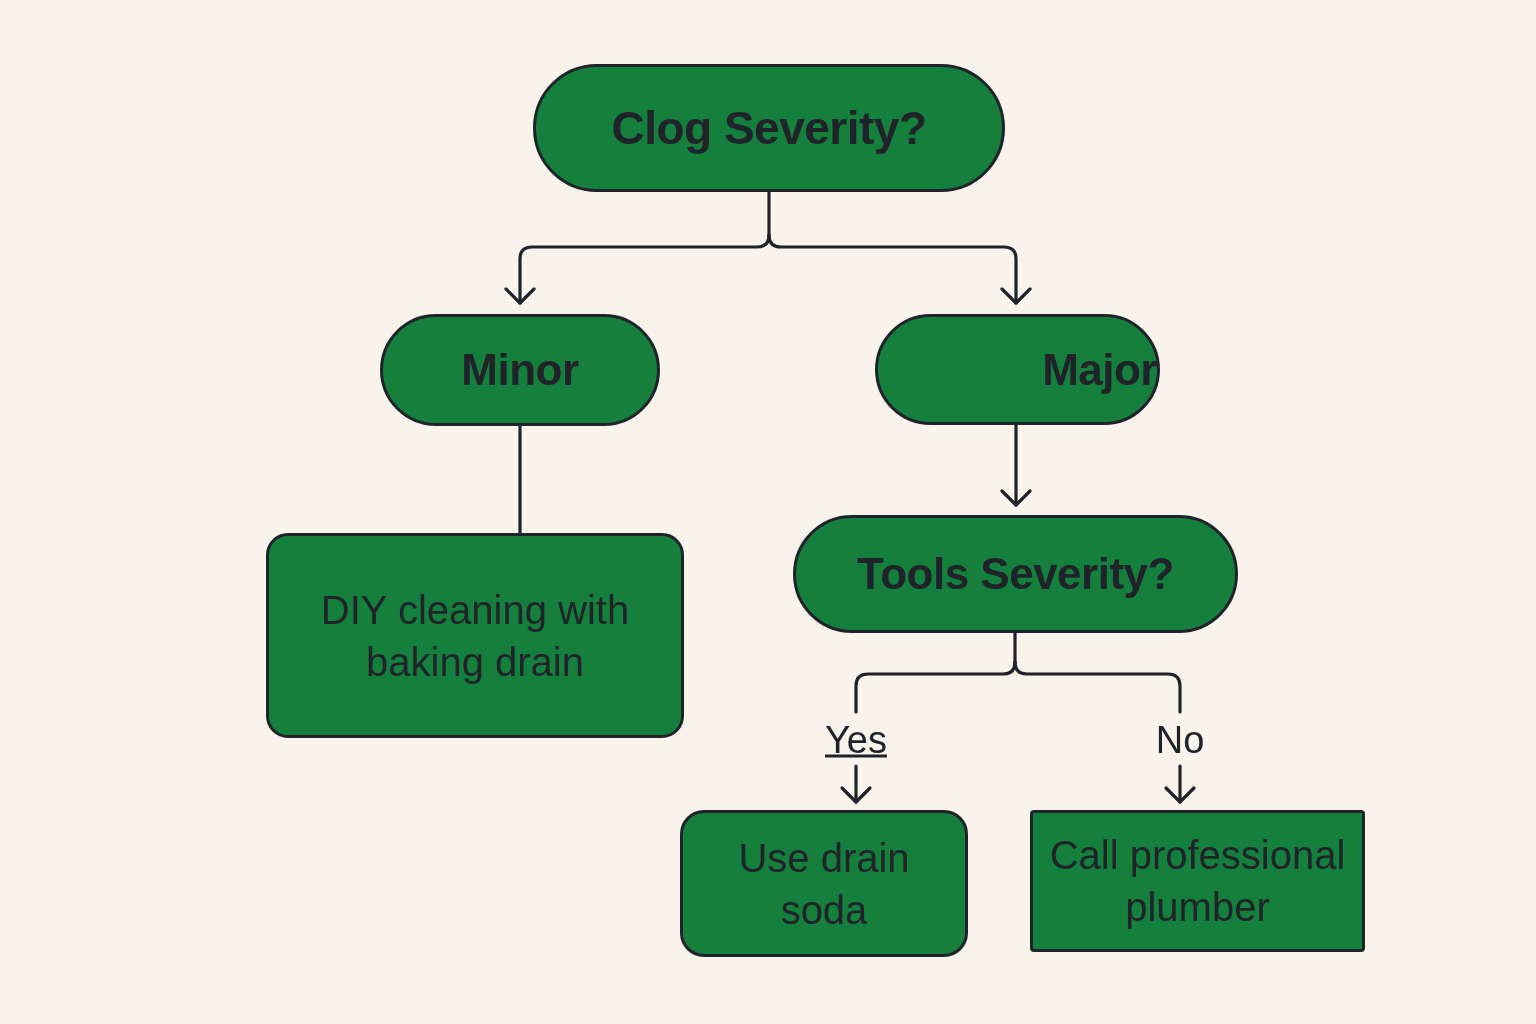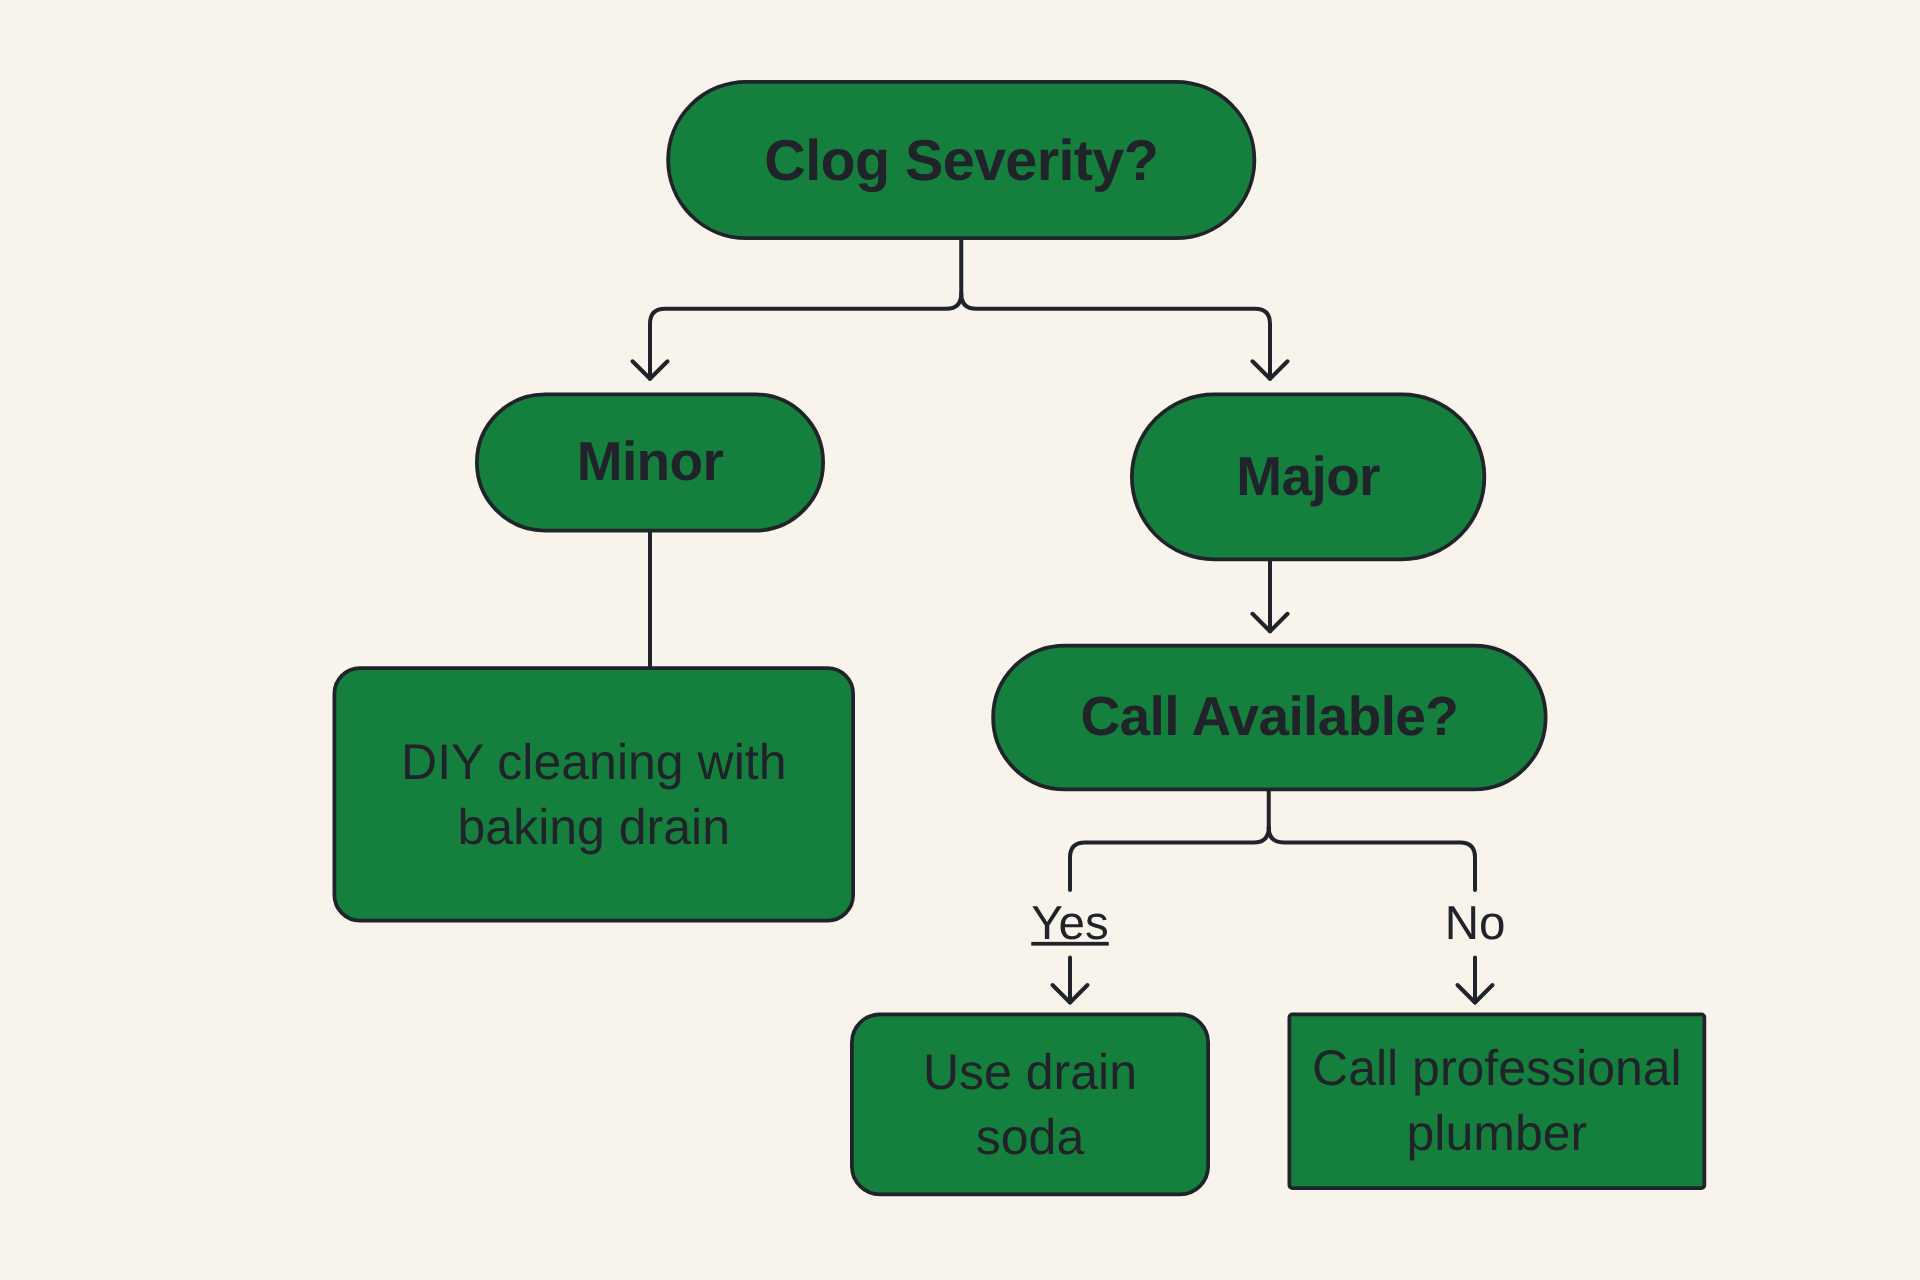--- a/index.html
+++ b/index.html
@@ -101,31 +101,31 @@
   </svg>
 
   <div class="node pill" style="left:533px; top:64px; width:472px; height:128px;">
     <div class="decision-label root-label">Clog Severity?</div>
   </div>
 
   <div class="node pill" style="left:380px; top:314px; width:280px; height:112px;">
     <div class="decision-label branch-label">Minor</div>
   </div>
 
-  <div class="node pill" style="left:904px; top:314px; width:285px; height:135px;">
+  <div class="node pill" style="left:875px; top:314px; width:285px; height:111px;align-items:flex-end;">
     <div class="decision-label branch-label">Major</div>
   </div>
 
   <div class="node rect" style="left:266px; top:533px; width:418px; height:205px;">
     <div class="body-line">DIY cleaning with</div>
     <div class="body-line">baking drain</div>
   </div>
 
   <div class="node pill" style="left:793px; top:515px; width:445px; height:118px;">
-    <div class="decision-label branch-label">Call Available?</div>
+    <div class="decision-label branch-label">Tools Severity?</div>
   </div>
 
   <div class="edge-label" style="left:856px; top:740px;text-decoration:underline;">Yes</div>
   <div class="edge-label" style="left:1180px; top:740px;">No</div>
 
   <div class="node rect" style="left:680px; top:810px; width:288px; height:147px; border-radius:24px;">
     <div class="body-line">Use drain</div>
     <div class="body-line">soda</div>
   </div>
 

